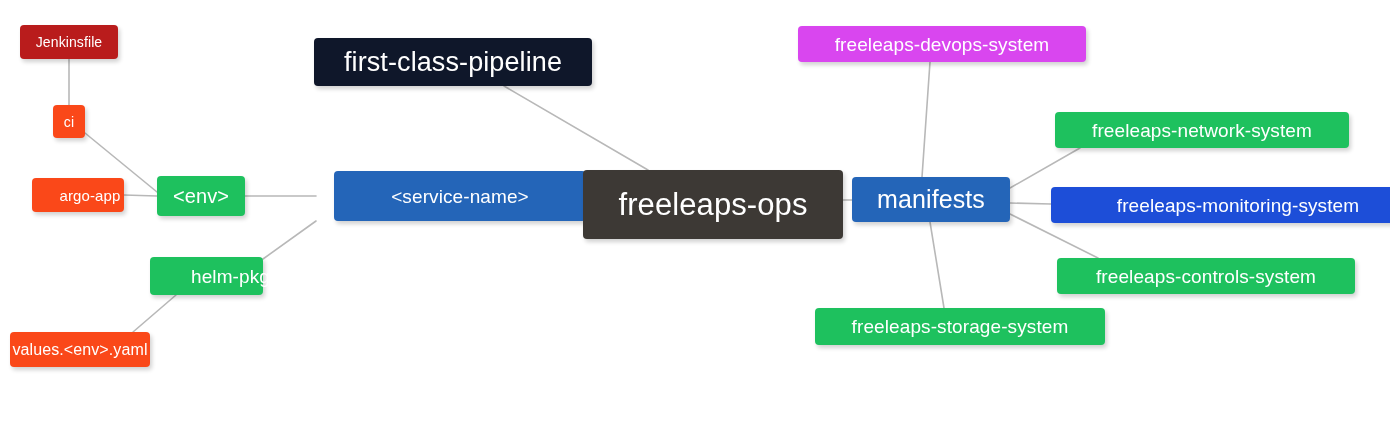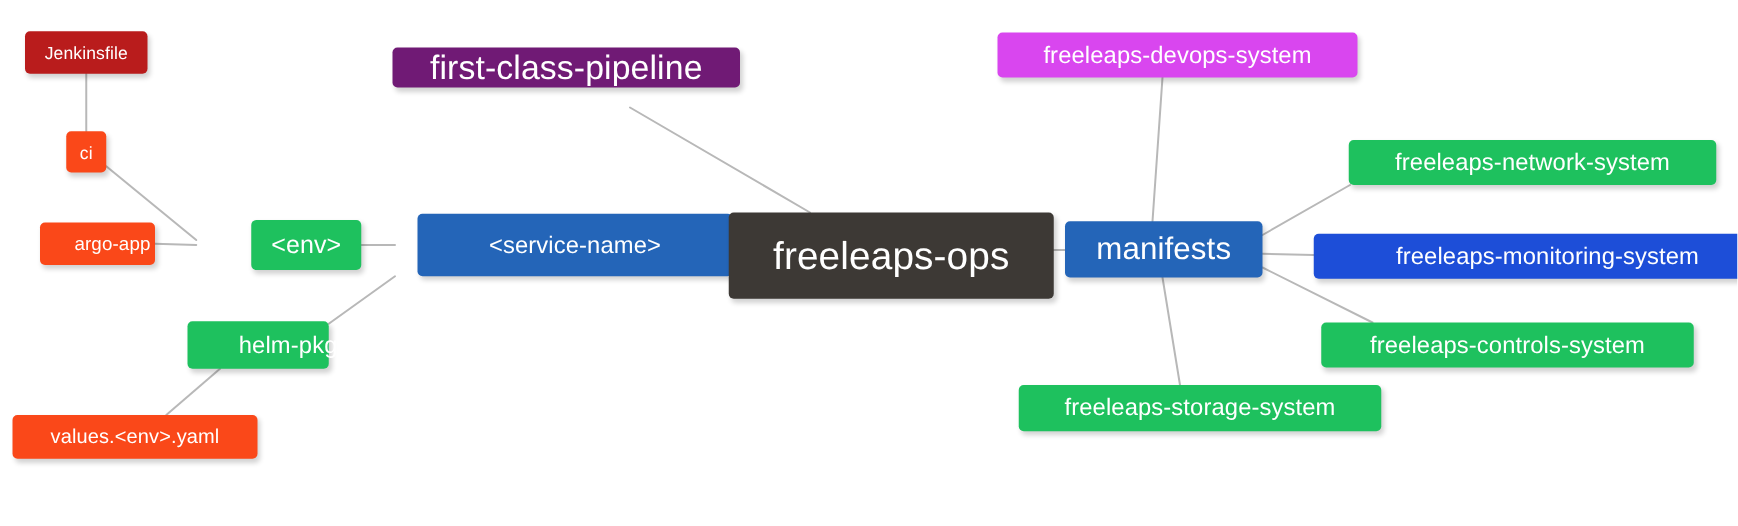--- a/index.html
+++ b/index.html
@@ -67,45 +67,45 @@
   <div id="node-layer">
       <div class="node" style="left: 20px; top: 25px; width: 98px; height: 34px; background: #b91c1c; font-size: 14px;">
         <span class="node-label">Jenkinsfile</span>
       </div>
       <div class="node" style="left: 53px; top: 105px; width: 32px; height: 33px; background: rgb(250, 72, 25); font-size: 14px;">
         <span class="node-label">ci</span>
       </div>
       <div class="node" style="left: 32px; top: 178px; width: 92px; height: 34px; background: rgb(250, 72, 25); font-size: 15px; padding-left: 24px;">
         <span class="node-label">argo-app</span>
       </div>
-      <div class="node" style="left: 157px; top: 176px; width: 88px; height: 40px; background: rgb(30, 193, 94); font-size: 20px; margin-left: 44px;">
+      <div class="node" style="left: 157px; top: 176px; width: 88px; height: 40px; background: rgb(30, 193, 94); font-size: 20px;">
         <span class="node-label">&lt;env&gt;</span>
       </div>
       <div class="node" style="left: 150px; top: 257px; width: 113px; height: 38px; background: rgb(30, 193, 94); font-size: 19px; padding-left: 48px;">
         <span class="node-label">helm-pkg</span>
       </div>
-      <div class="node" style="left: 10px; top: 332px; width: 196px; height: 35px; background: rgb(250, 72, 25); font-size: 16px;">
+      <div class="node" style="left: 10px; top: 332px; width: 140px; height: 35px; background: rgb(250, 72, 25); font-size: 16px;">
         <span class="node-label">values.&lt;env&gt;.yaml</span>
       </div>
-      <div class="node" style="left: 314px; top: 38px; width: 278px; height: 32px; background: #701a75; font-size: 27px;">
+      <div class="node" style="left: 314px; top: 38px; width: 278px; height: 48px; background: #0f172a; font-size: 27px;">
         <span class="node-label">first-class-pipeline</span>
       </div>
       <div class="node" style="left: 334px; top: 171px; width: 252px; height: 50px; background: rgb(36, 101, 184); font-size: 19px;">
         <span class="node-label">&lt;service-name&gt;</span>
       </div>
       <div class="node" style="left: 583px; top: 170px; width: 260px; height: 69px; background: rgb(61, 57, 53); font-size: 31px;">
         <span class="node-label">freeleaps-ops</span>
       </div>
       <div class="node" style="left: 852px; top: 177px; width: 158px; height: 45px; background: rgb(36, 101, 184); font-size: 25px;">
         <span class="node-label">manifests</span>
       </div>
       <div class="node" style="left: 798px; top: 26px; width: 288px; height: 36px; background: #d946ef; font-size: 19px;">
         <span class="node-label">freeleaps-devops-system</span>
       </div>
-      <div class="node" style="left: 1055px; top: 112px; width: 294px; height: 36px; background: rgb(30, 193, 94); font-size: 19px; margin-left: 24px;">
+      <div class="node" style="left: 1055px; top: 112px; width: 294px; height: 36px; background: rgb(30, 193, 94); font-size: 19px;">
         <span class="node-label">freeleaps-network-system</span>
       </div>
       <div class="node" style="left: 1051px; top: 187px; width: 374px; height: 36px; background: #1d4ed8; font-size: 19px;">
         <span class="node-label">freeleaps-monitoring-system</span>
       </div>
       <div class="node" style="left: 1057px; top: 258px; width: 298px; height: 36px; background: rgb(30, 193, 94); font-size: 19px;">
         <span class="node-label">freeleaps-controls-system</span>
       </div>
       <div class="node" style="left: 815px; top: 308px; width: 290px; height: 37px; background: rgb(30, 193, 94); font-size: 19px;">
         <span class="node-label">freeleaps-storage-system</span>

